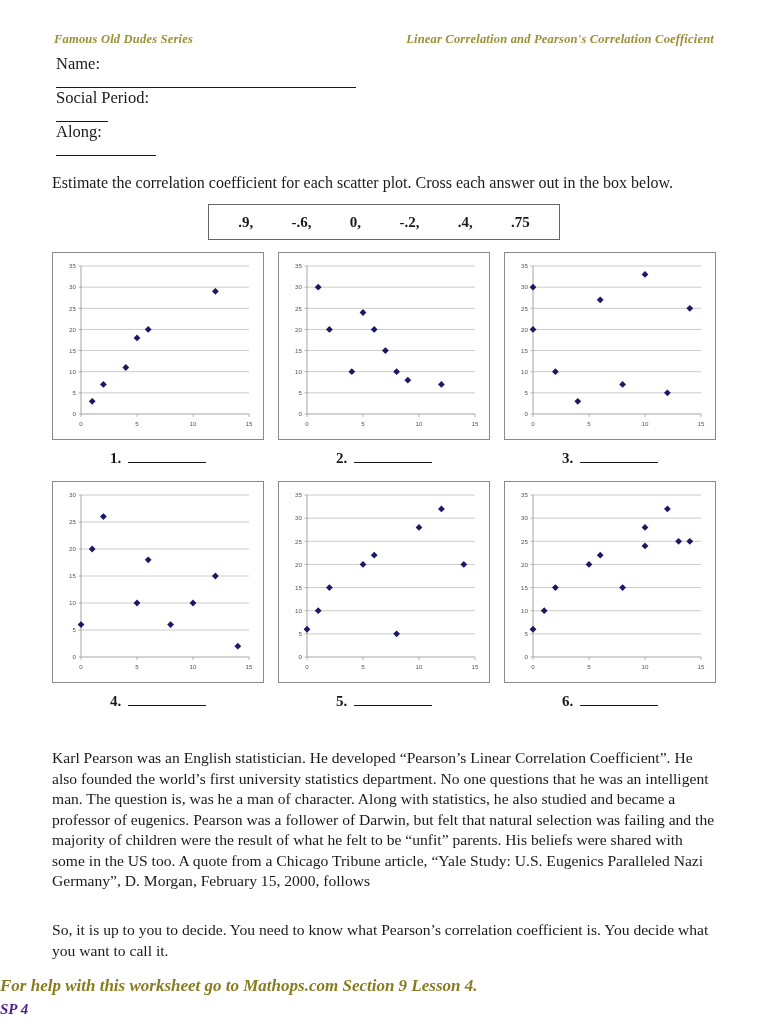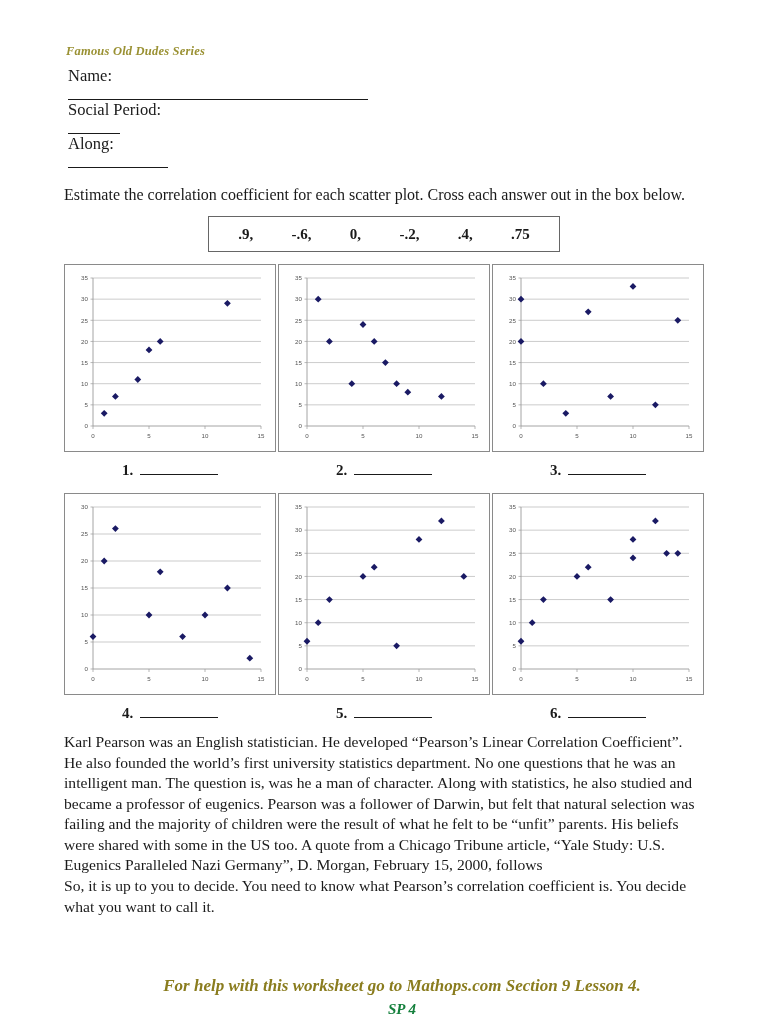--- a/index.html
+++ b/index.html
@@ -11,21 +11,21 @@
     width: 768px;
     height: 1026px;
     font-family: "Liberation Serif", serif;
     color: #1a1a1a;
     position: relative;
     overflow: hidden;
   }
   .page {
     width: 768px;
     height: 1026px;
-    padding: 16px;
+    padding: 4px;
     box-sizing: border-box;
     position: relative;
   }
 
   
   .header-row {
     display: flex;
     justify-content: space-between;
     align-items: baseline;
     padding: 28px 50px 0 50px;
@@ -137,36 +137,35 @@
   .social-head {
     font-size: 15.5px;
     font-weight: bold;
     text-decoration: underline;
     margin-bottom: 1px;
   }
   .social-body {
     font-size: 15.6px;
     line-height: 1.32;
     text-align: left;
+    margin-top: 28px;
   }
   .quote-block {
     margin: 0;
     padding-left: 52px;
     font-size: 15.6px;
     line-height: 1.32;
   }
 
   
   .footer {
     position: absolute;
     left: 0;
     right: 0;
     bottom: 8px;
-    text-align: center;
-    margin-left: 36px;
   }
   .footer-help {
     font-family: "Liberation Serif", serif;
     font-style: italic;
     font-weight: bold;
     font-size: 17px;
     color: #8a7c1e;
   }
   .footer-copy {
     font-family: "Liberation Serif", serif;
@@ -174,37 +173,38 @@
     font-weight: bold;
     font-size: 11px;
     color: #8a7c1e;
     margin-top: 3px;
   }
   .footer-page {
     font-family: "Liberation Serif", serif;
     font-weight: bold;
     font-style: italic;
     font-size: 15px;
-    color: #15803d;
+    color: #4c1d95;
     margin-top: 5px;
   }
 
   .axis-text {
     font-family: "Liberation Sans", sans-serif;
     font-size: 6.2px;
     fill: #555555;
   }
 </style>
 </head>
 <body>
 
 <div class="page">
 
   <div class="header-row">
     <div class="series-title">Famous Old Dudes Series</div>
+    <div class="sheet-title">Linear Correlation and Pearson's Correlation Coefficient</div>
   </div>
 
   <div class="name-row">
     <span class="fld-label">Name:</span>
     <span class="rule rule-name"></span>
     <span class="fld-label">Social Period:</span>
     <span class="rule rule-class"></span>
     <span class="fld-label">Along:</span>
     <span class="rule rule-date"></span>
   </div>

